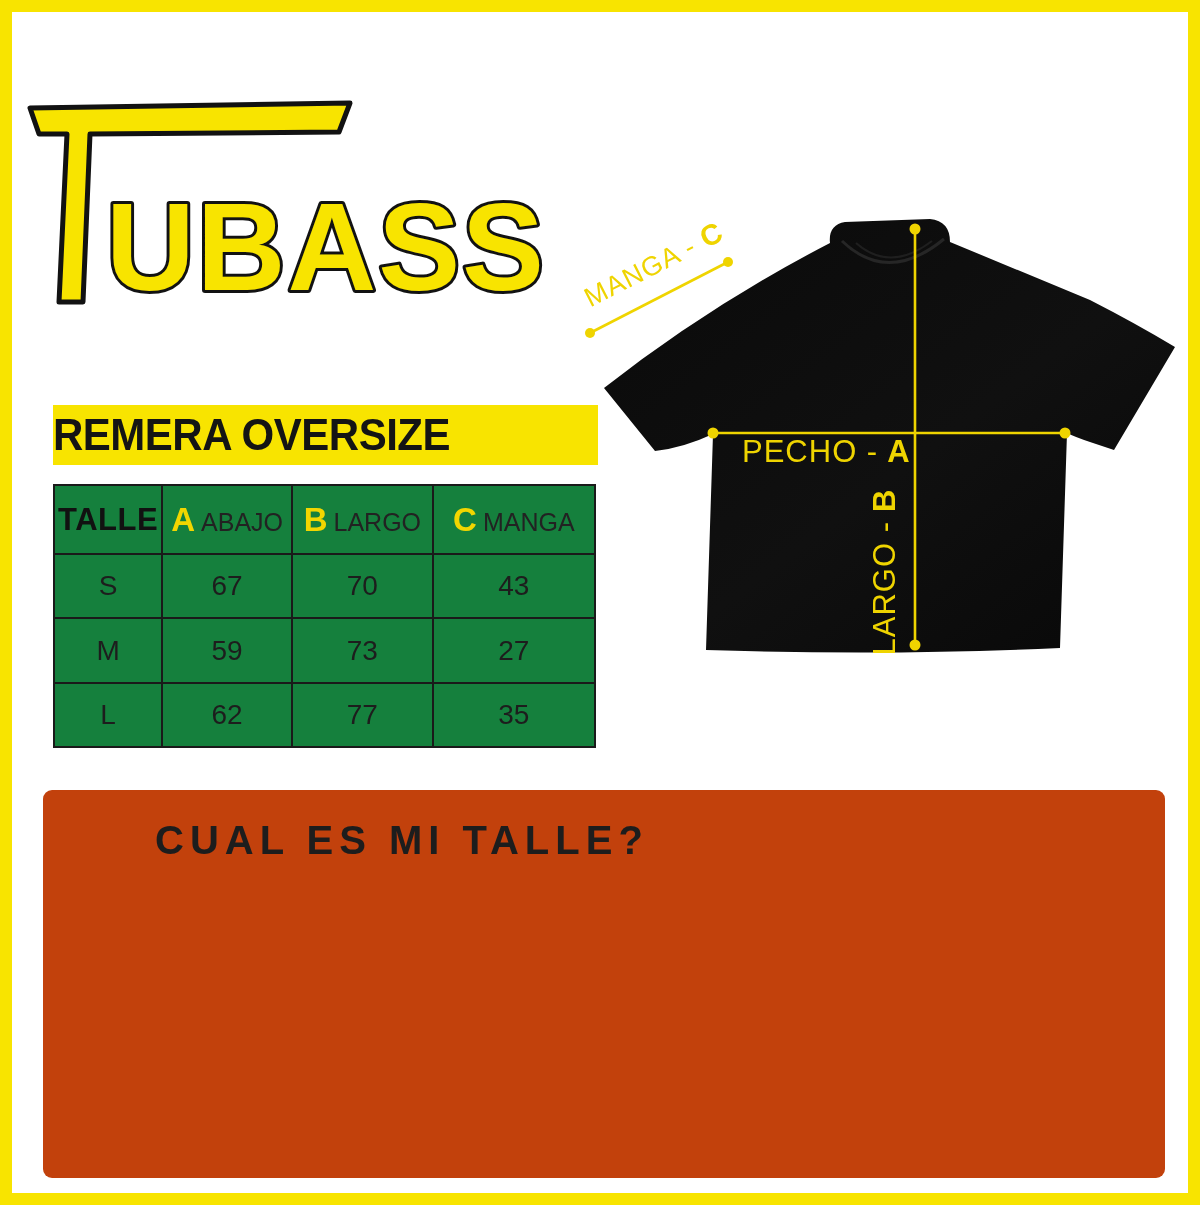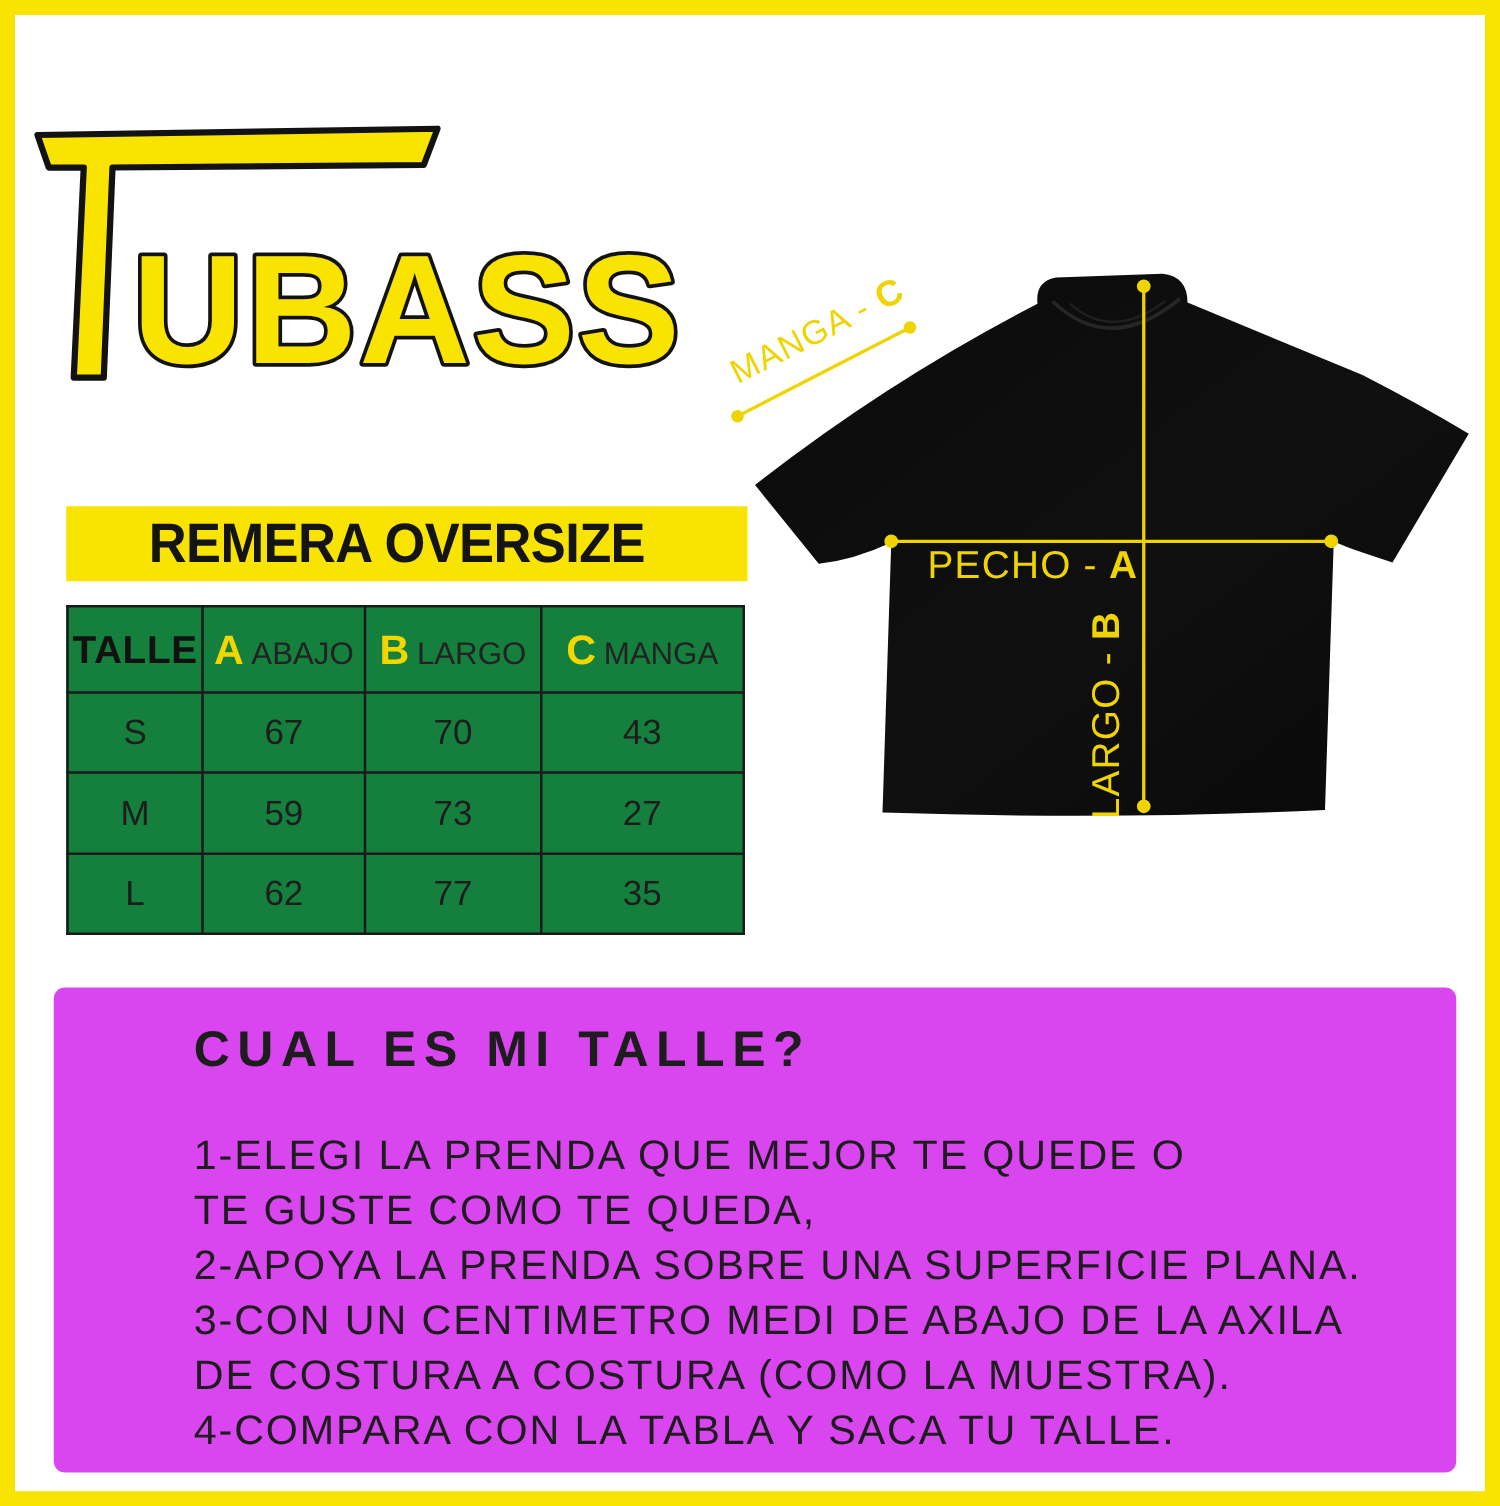--- a/index.html
+++ b/index.html
@@ -16,21 +16,21 @@
     position:absolute;inset:0;
     border:12px solid #F8E400;
     pointer-events:none;
   }
   
   #logo{position:absolute;left:18px;top:100px;width:560px;height:210px;}
   
   #banner{
     position:absolute;left:53px;top:405px;width:545px;height:60px;
     background:#F8E400;
-    display:flex;align-items:center;justify-content:center;
+    display:flex;align-items:center;justify-content:flex-start;
     padding-right:16px;
   }
   #banner .banner-text{
     font-size:42px;font-weight:bold;color:#141414;
     letter-spacing:-0.5px;white-space:nowrap;
     transform:scaleY(1.06);
   }
   
   #size-table{
     position:absolute;left:53px;top:484px;width:543px;height:264px;
@@ -46,21 +46,21 @@
   #size-table tr{height:52px;}
   #size-table tr.header-row{height:56px;}
   .talle-head{font-size:31px;font-weight:bold;letter-spacing:0.5px;color:#111;}
   .col-letter{font-size:33px;font-weight:bold;color:#F2D600;}
   .col-label{font-size:25px;color:#222;margin-left:6px;}
   
   #diagram{position:absolute;left:560px;top:195px;width:630px;height:480px;}
   
   #guide{
     position:absolute;left:43px;top:790px;width:1122px;height:388px;
-    background:#d946ef;border-radius:9px;
+    background:#c2410c;border-radius:9px;
   }
   #guide-heading{
     position:absolute;left:112px;top:28px;
     font-size:40px;font-weight:bold;letter-spacing:6px;color:#1d1d1d;
   }
   #guide-lines{
     position:absolute;left:112px;top:112px;
     font-size:33px;color:#1d1d1d;line-height:44px;letter-spacing:1.5px;
     white-space:pre-line;
   }
@@ -166,22 +166,16 @@
 
     <text transform="rotate(-27 98 78)" x="98" y="78" text-anchor="middle" font-family="Liberation Sans, sans-serif" font-size="27" fill="#EFD400" letter-spacing="1"><tspan>MANGA -</tspan><tspan dx="9" font-weight="bold" font-size="29">C</tspan></text>
 
     <text x="182" y="267" font-family="Liberation Sans, sans-serif" font-size="31" fill="#EFD400" letter-spacing="1"><tspan>PECHO -</tspan><tspan dx="9" font-weight="bold">A</tspan></text>
 
     <text transform="rotate(-90 335 377)" x="335" y="377" text-anchor="middle" font-family="Liberation Sans, sans-serif" font-size="31" fill="#EFD400" letter-spacing="1"><tspan>LARGO -</tspan><tspan dx="9" font-weight="bold">B</tspan></text>
   </svg>
 
   <div id="guide">
     <div id="guide-heading">CUAL ES MI TALLE?</div>
-    <div id="guide-lines">1-ELEGI LA PRENDA QUE MEJOR TE QUEDE O
-TE GUSTE COMO TE QUEDA,
-2-APOYA LA PRENDA SOBRE UNA SUPERFICIE PLANA.
-3-CON UN CENTIMETRO MEDI DE ABAJO DE LA AXILA
-DE COSTURA A COSTURA (COMO LA MUESTRA).
-4-COMPARA CON LA TABLA Y SACA TU TALLE.</div>
   </div>
 
   <div id="frame"></div>
 </div>
 
 </body></html>

